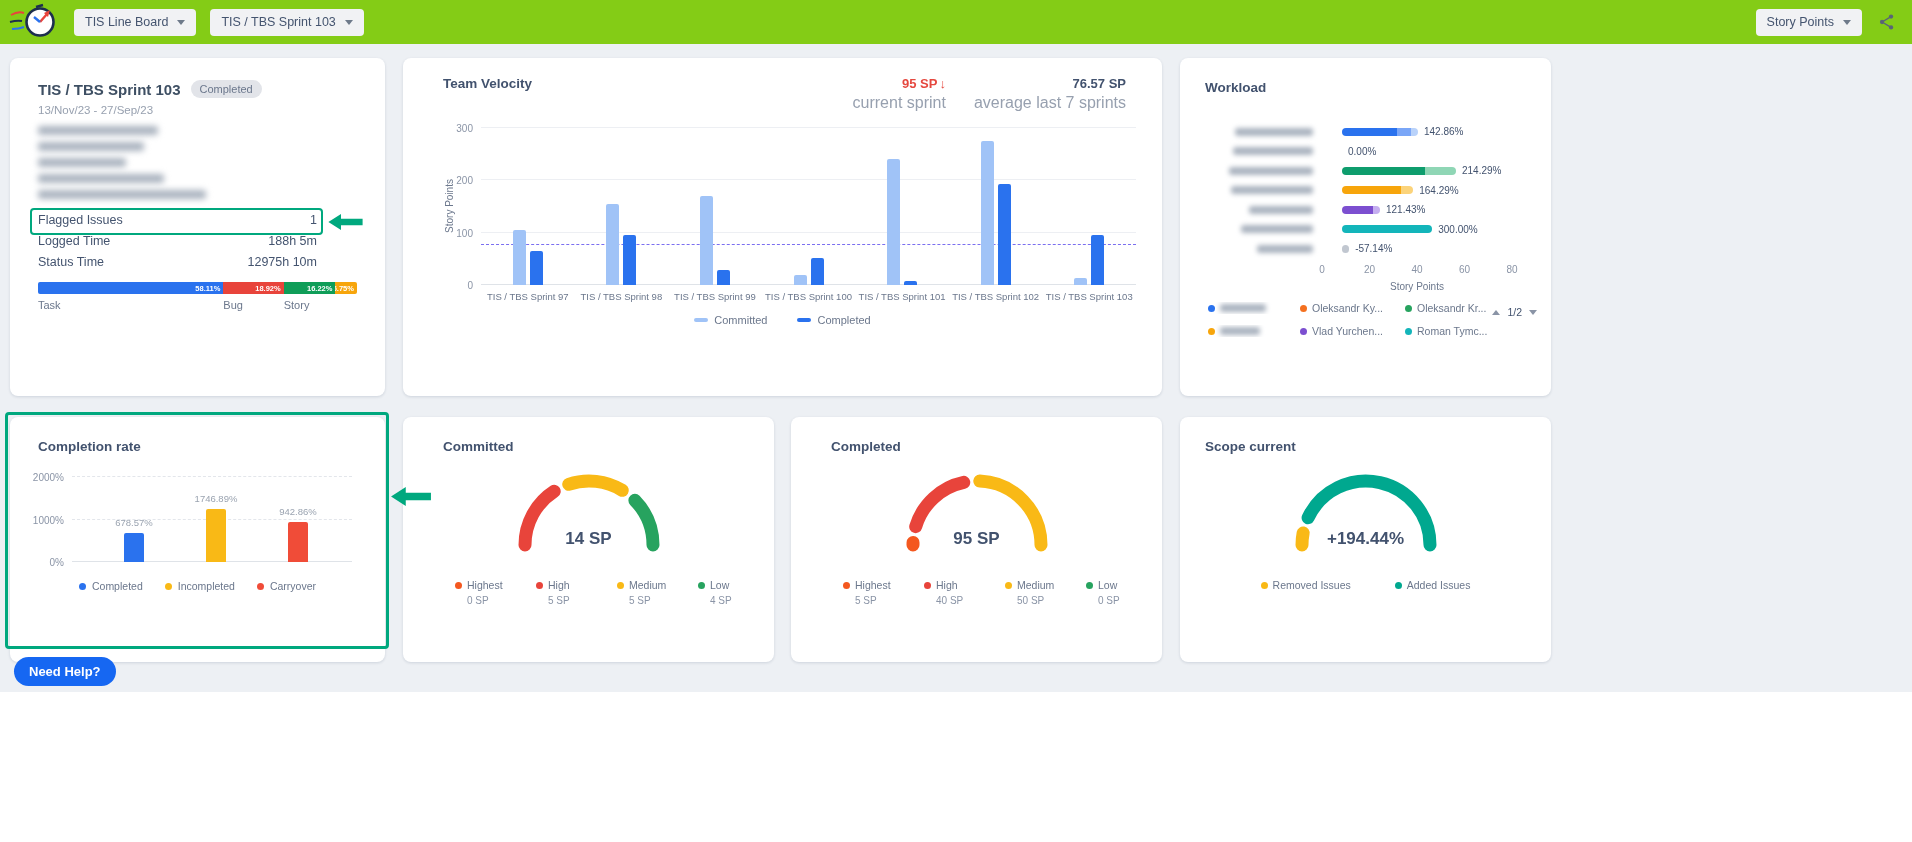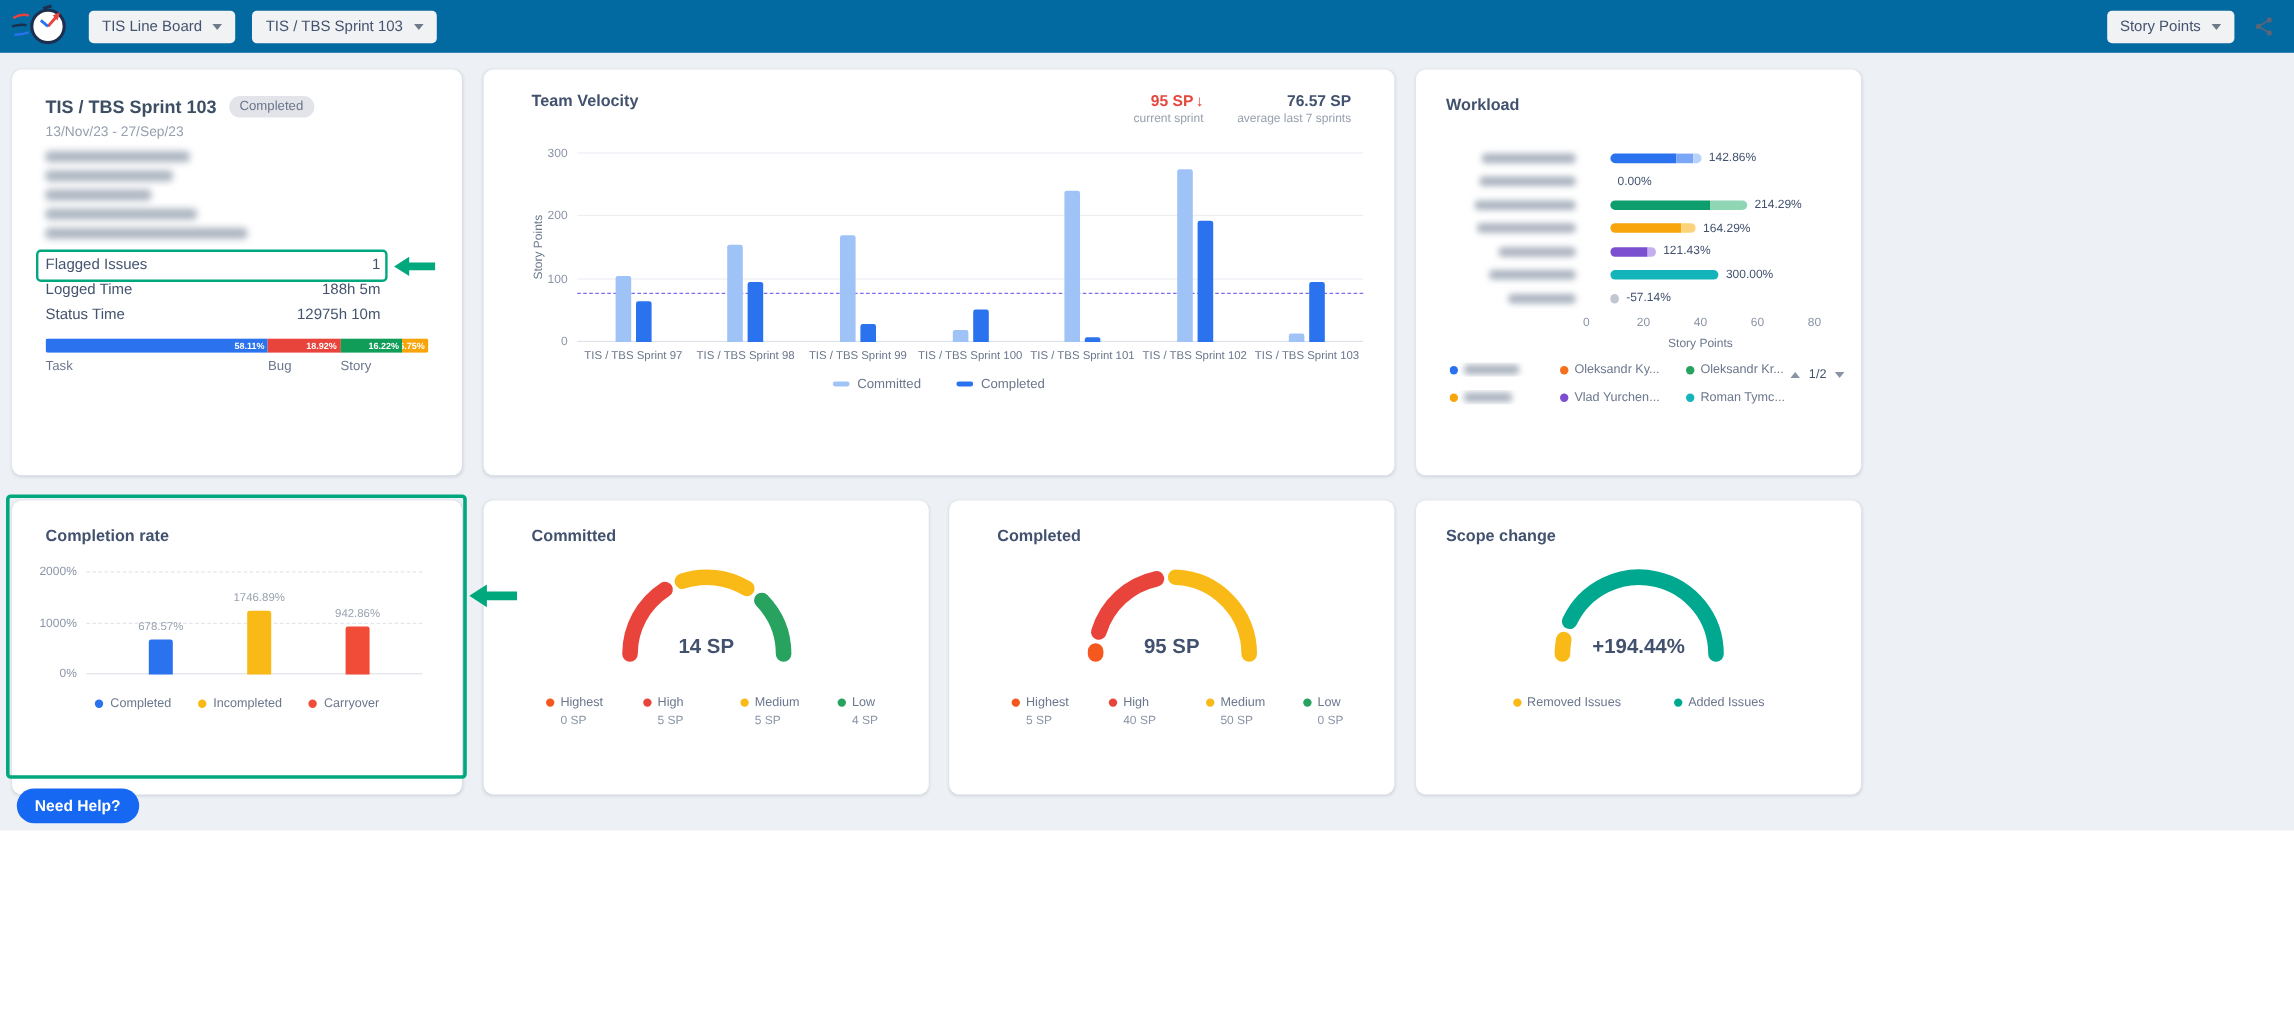--- a/index.html
+++ b/index.html
@@ -1,21 +1,21 @@
 <!DOCTYPE html>
 <html style="--accent: #00a87e;"><head>
 <meta charset="utf-8">
 <style>
   :root{ --accent:#00a87e; }
   *{ box-sizing:border-box; }
   body{ margin:0; font-family:"Liberation Sans",sans-serif; background:#fff; }
   .page{ position:relative; width:1912px; height:842px; background:#fff; overflow:hidden; }
 
   
-  .topbar{ position:absolute; top:0; left:0; width:100%; height:44px; background:#0369a1; display:flex; align-items:center; z-index:5; }
+  .topbar{ position:absolute; top:0; left:0; width:100%; height:44px; background:#84cc16; display:flex; align-items:center; z-index:5; }
   .logo{ margin-left:8px; display:flex; align-items:center; }
   .dd{ height:27px; background:#f1f2f4; border-radius:4px; display:flex; align-items:center; padding:0 11px; margin-left:14px; font-size:12.5px; color:#44546f; cursor:pointer; gap:9px; white-space:nowrap; }
   .caret{ width:0; height:0; border-left:4px solid transparent; border-right:4px solid transparent; border-top:5px solid #6e7a8a; }
   .topbar-right{ margin-left:auto; display:flex; align-items:center; gap:16px; padding-right:16px; }
   .share-btn{ display:flex; cursor:pointer; }
 
   
   .content{ position:absolute; top:44px; left:0; right:0; height:648px; background:#edf0f4; }
   .card{ position:absolute; background:#fff; border-radius:8px; box-shadow:0 1px 3px rgba(23,43,77,.14); }
   .card-title{ margin:0; font-size:13.5px; font-weight:700; color:#42526e; }
@@ -42,21 +42,21 @@
   .iseg span{ font-size:7.5px; font-weight:700; color:#fff; padding-right:3px; white-space:nowrap; }
   .issue-labels{ position:relative; height:16px; margin-top:5px; font-size:11px; color:#6b778c; }
   .issue-labels span{ position:absolute; top:0; }
 
   
   .vc-head{ position:absolute; top:18px; left:40px; right:36px; display:flex; justify-content:space-between; align-items:flex-start; }
   .vc-stats{ display:flex; gap:28px; text-align:right;margin-left:29px; }
   .stat-val{ font-size:13px; font-weight:700; color:#42526e; }
   .stat-val.red{ color:#e5483f; }
   .down-arrow{ color:#e5483f; font-weight:400; margin-left:2px; }
-  .stat-cap{ font-size:10px; color:#97a0af; margin-top:3px; }
+  .stat-cap{ font-size:16px; color:#97a0af; margin-top:3px; }
   .vc-ylabel{ position:absolute; left:46px; top:148px; transform:translate(-50%,-50%) rotate(-90deg); white-space:nowrap; font-size:10px; color:#6b778c; }
   .vc-plot{ position:absolute; left:78px; top:70px; width:655px; height:157px; }
   .vgrid{ position:absolute; left:0; right:0; height:1px; background:#edeff3; }
   .vgrid.base{ background:#dfe3e8; }
   .ytick{ position:absolute; right:calc(100% + 8px); font-size:10px; color:#8a94a6; transform:translateY(50%); }
   .avgline{ position:absolute; left:0; right:0; height:0; border-top:1.5px dashed #7b6ff0; }
   .vbar{ position:absolute; bottom:0; width:13px; border-radius:2px 2px 0 0; }
   .xlab{ position:absolute; top:163px; font-size:9.5px; color:#6b778c; text-align:center; white-space:nowrap; }
   .vc-legend{ position:absolute; top:256px; left:0; right:0; display:flex; justify-content:center; gap:30px; }
   .leg-item{ display:flex; align-items:center; gap:6px; font-size:11px; color:#6b778c; cursor:pointer; }
@@ -486,21 +486,21 @@
             <div class="gleg-row">
               <span class="dot" style="background: rgb(39, 163, 95);"></span>
               <span>Low</span>
             </div>
             <div class="gleg-val">0 SP</div>
           </div>
         </div>
     </section>
 
     <section class="card gauge-card" id="card-scope">
-      <h2 class="card-title">Scope change</h2>
+      <h2 class="card-title">Scope current</h2>
       <svg class="gauge-svg" id="gauge-scope" width="210" height="112" viewBox="0 0 210 112">
           <path d="M 41.00 105.00 A 64 64 0 0 1 42.13 93.01" stroke="#f9b916" stroke-width="13" fill="none" stroke-linecap="round"></path>
           <path d="M 47.09 77.75 A 64 64 0 0 1 169.00 105.00" stroke="#00a88f" stroke-width="13" fill="none" stroke-linecap="round"></path>
         </svg>
       <div class="gauge-center">+194.44%</div>
       <div class="gauge-legend center" id="legend-scope">
           <div class="gleg-item">
             <div class="gleg-row">
               <span class="dot" style="background: rgb(249, 185, 22);"></span>
               <span>Removed Issues</span>

